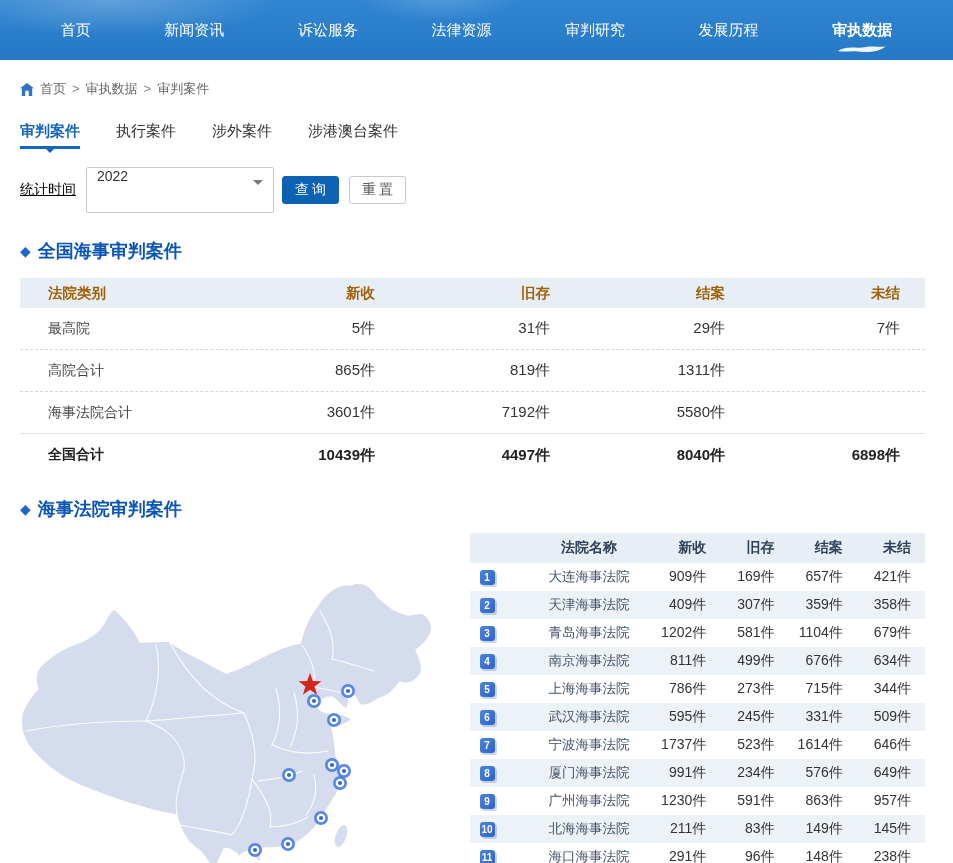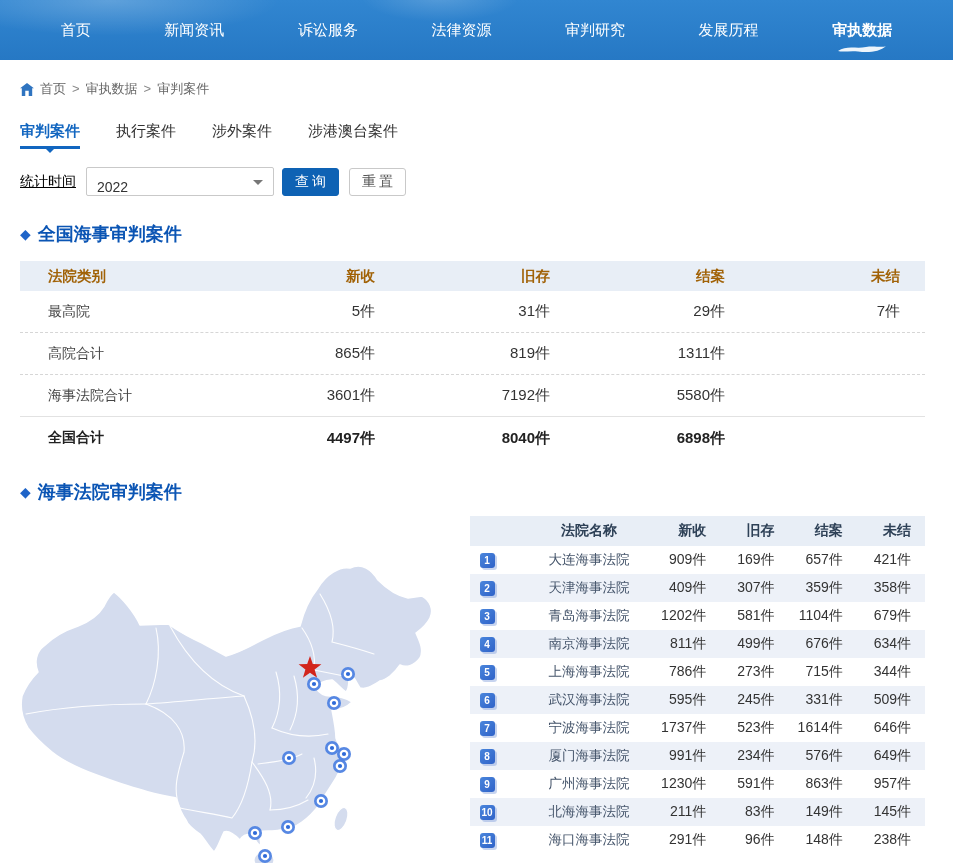--- a/index.html
+++ b/index.html
@@ -28,22 +28,22 @@
   .tabs { display:flex; gap:36px; margin:24px 0 0 20px; }
   .tab { position:relative; font-size:15px; color:#333; cursor:pointer; padding-bottom:8px; }
   .tab.active { color:#1266c0; font-weight:bold; }
   .tab.active::after { content:""; position:absolute; left:0; right:0; bottom:0; height:3px; background:#1266c0; }
   .tab .tab-caret { position:absolute; left:50%; transform:translateX(-50%); bottom:-8px;
     border:4px solid transparent; border-top-color:#1266c0; }
 
   
   .filter { display:flex; align-items:center; margin:18px 0 0 20px; }
   .filter .flabel { font-size:14px; color:#000000; margin-right:10px;text-decoration:underline; }
-  .select { position:relative; width:188px; height:29px; border:1px solid #c9c9c9; border-radius:2px;
-    background:#fff; display:flex; align-items:flex-end; padding-left:10px; cursor:pointer; }
+  .select { position:relative; width:188px; height:46px; border:1px solid #c9c9c9; border-radius:2px;
+    background:#fff; display:flex; align-items:flex-start; padding-left:10px; cursor:pointer; }
   .select .sel-val { font-size:14px; color:#333; }
   .select .sel-caret { position:absolute; right:10px; top:12px;
     border:5px solid transparent; border-top-color:#777; }
   .btn { height:28px; min-width:46px; padding:0 9px; font-size:14px; border-radius:3px; cursor:pointer;
     letter-spacing:3px; text-indent:3px; display:flex; align-items:center; justify-content:center; }
   .btn-query { background:#0e62b4; color:#fff; border:1px solid #0e62b4; margin-left:8px; }
   .btn-reset { background:#fff; color:#555; border:1px solid #c9c9c9; margin-left:10px; }
 
   
   .sec-title { display:flex; align-items:center; margin:26px 0 0 20px; }
@@ -148,20 +148,21 @@
         <div class="cn">1311件</div>
       </div>
       <div class="t1-row">
         <div class="c0">海事法院合计</div>
         <div class="cn">3601件</div>
         <div class="cn">7192件</div>
         <div class="cn">5580件</div>
       </div>
       <div class="t1-row bold">
         <div class="c0">全国合计</div>
+        <div class="cn">10439件</div>
         <div class="cn">4497件</div>
         <div class="cn">8040件</div>
         <div class="cn">6898件</div>
       </div>
     </div>
 </div>
 
 <div class="sec-title" style="margin-top:21px;">
   <span class="diamond">◆</span>
   <span class="st-text">海事法院审判案件</span>

